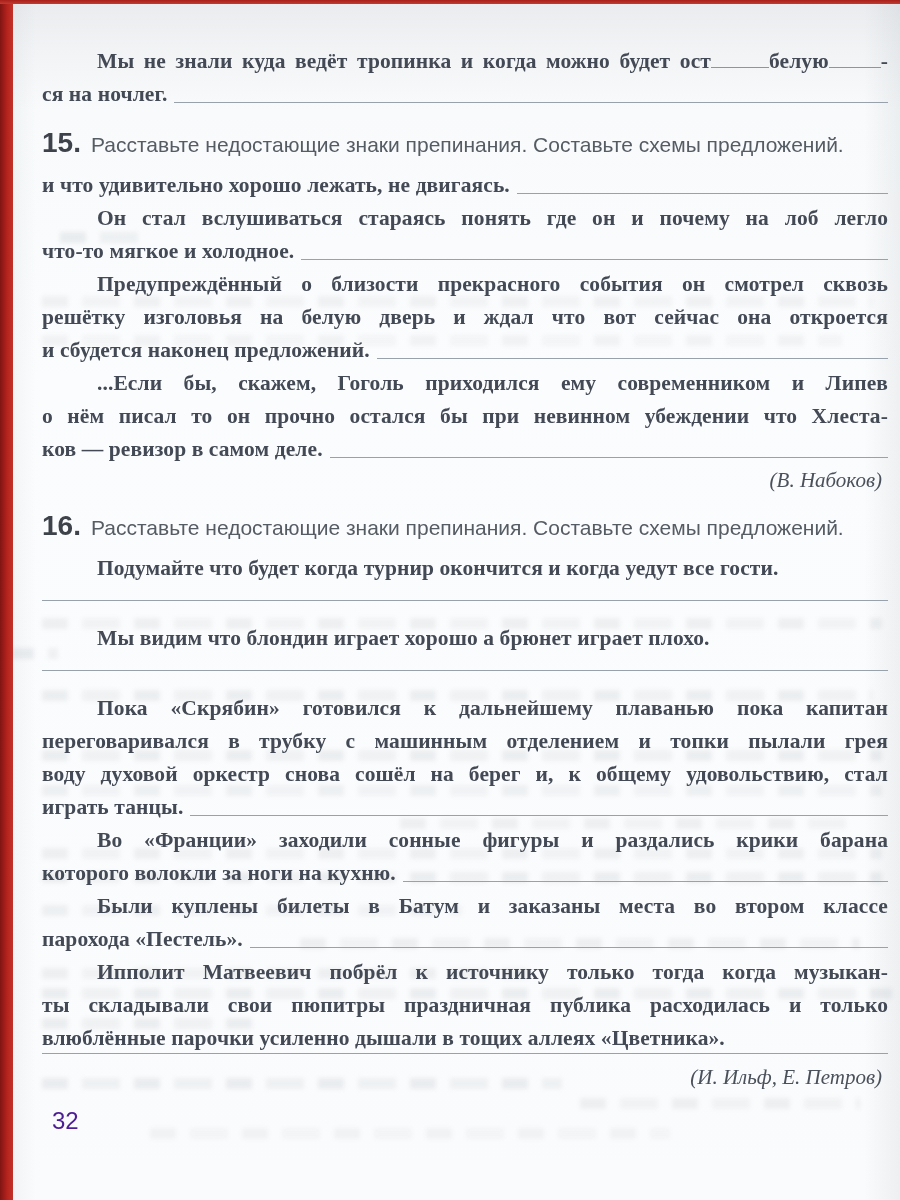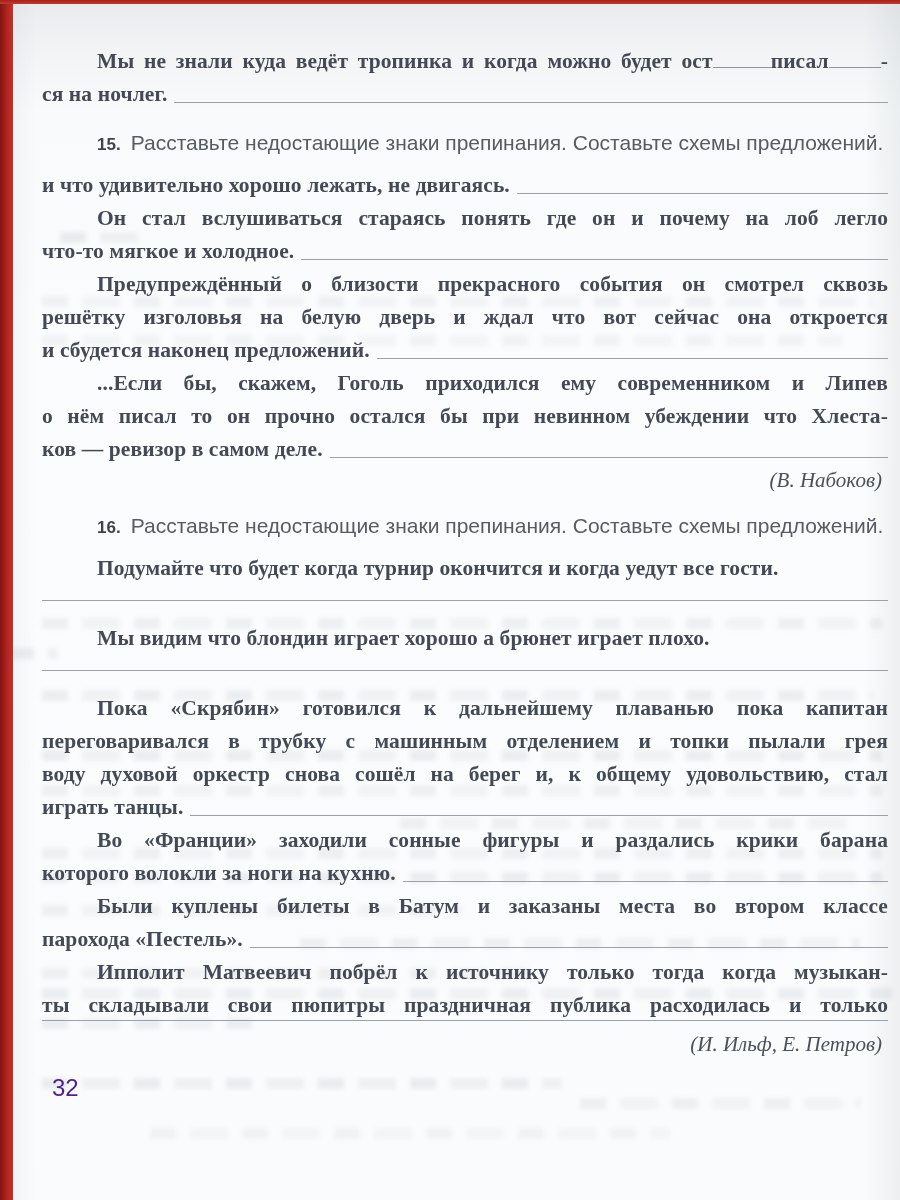--- a/index.html
+++ b/index.html
@@ -53,21 +53,21 @@
     border-bottom:1.6px solid #8d959f;
     vertical-align:baseline;
   }
   .blank-rule{height:16px;border-bottom:1.6px solid #99a1ab;margin-bottom:20px;}
   .blank-rule.tight{height:1px;margin-top:-2px;margin-bottom:0;}
   .ex-header{
     height:33px;line-height:33px;margin-top:16px;margin-bottom:9px;
     font-family:"Liberation Sans", sans-serif;
     font-size:21px;color:#565c64;
   }
-  .ex-num{font-weight:bold;color:#3e434b;font-size:17px;margin-left:55px;margin-right:10px;}
+  .ex-num{font-weight:bold;color:#3e434b;font-size:28px;margin-right:10px;}
   #intro{padding-top:44px;}
   #ex15-lines{margin-top:1px;}
   #ex16-header{margin-top:14px;}
   #ex16-lines{margin-top:1px;}
   .attrib{
     height:30px;line-height:30px;text-align:right;
     font-style:italic;font-size:21px;color:#4a515b;padding-right:6px;font-weight:normal;
   }
   #attrib2{margin-top:8px;}
   .pagenum{
@@ -100,21 +100,21 @@
   <div class="ghost" style="top:1098px;left:580px;width:280px;opacity:.4;"></div>
   <div class="ghost" style="top:1128px;left:150px;width:520px;opacity:.3;"></div>
 </div>
 
 <div class="red-edge-left"></div>
 <div class="red-edge-top"></div>
 
 <div class="content">
 
   <div id="intro">
-      <div class="tline just indent"><span>Мы не знали куда ведёт тропинка и когда можно будет ост</span><span class="gap-blank" style="width: 58px;"></span><span>писал</span><span class="gap-blank" style="width: 52px;"></span><span>-</span></div>
+      <div class="tline just indent"><span>Мы не знали куда ведёт тропинка и когда можно будет ост</span><span class="gap-blank" style="width: 58px;"></span><span>белую</span><span class="gap-blank" style="width: 52px;"></span><span>-</span></div>
       <div class="tline with-rule">
         <span class="t">ся на ночлег.</span>
         <span class="rule-fill"></span>
       </div>
     </div>
 
   <div class="ex-header" id="ex15-header">
     <span class="ex-num">15.</span><span>Расставьте недостающие знаки препинания. Составьте схемы предложений.</span>
   </div>
 
@@ -165,20 +165,21 @@
         <span class="t">которого волокли за ноги на кухню.</span>
         <span class="rule-fill"></span>
       </div>
       <div class="tline just indent">Были куплены билеты в Батум и заказаны места во втором классе</div>
       <div class="tline with-rule">
         <span class="t">парохода «Пестель».</span>
         <span class="rule-fill"></span>
       </div>
       <div class="tline just indent">Ипполит Матвеевич побрёл к источнику только тогда когда музыкан-</div>
       <div class="tline just">ты складывали свои пюпитры праздничная публика расходилась и только</div>
+      <div class="tline">влюблённые парочки усиленно дышали в тощих аллеях «Цветника».</div>
       <div class="blank-rule tight"></div>
     </div>
 
   <div class="attrib" id="attrib2">(И. Ильф, Е. Петров)</div>
 
   <div class="pagenum">32</div>
 
 </div>
 
 </body></html>

